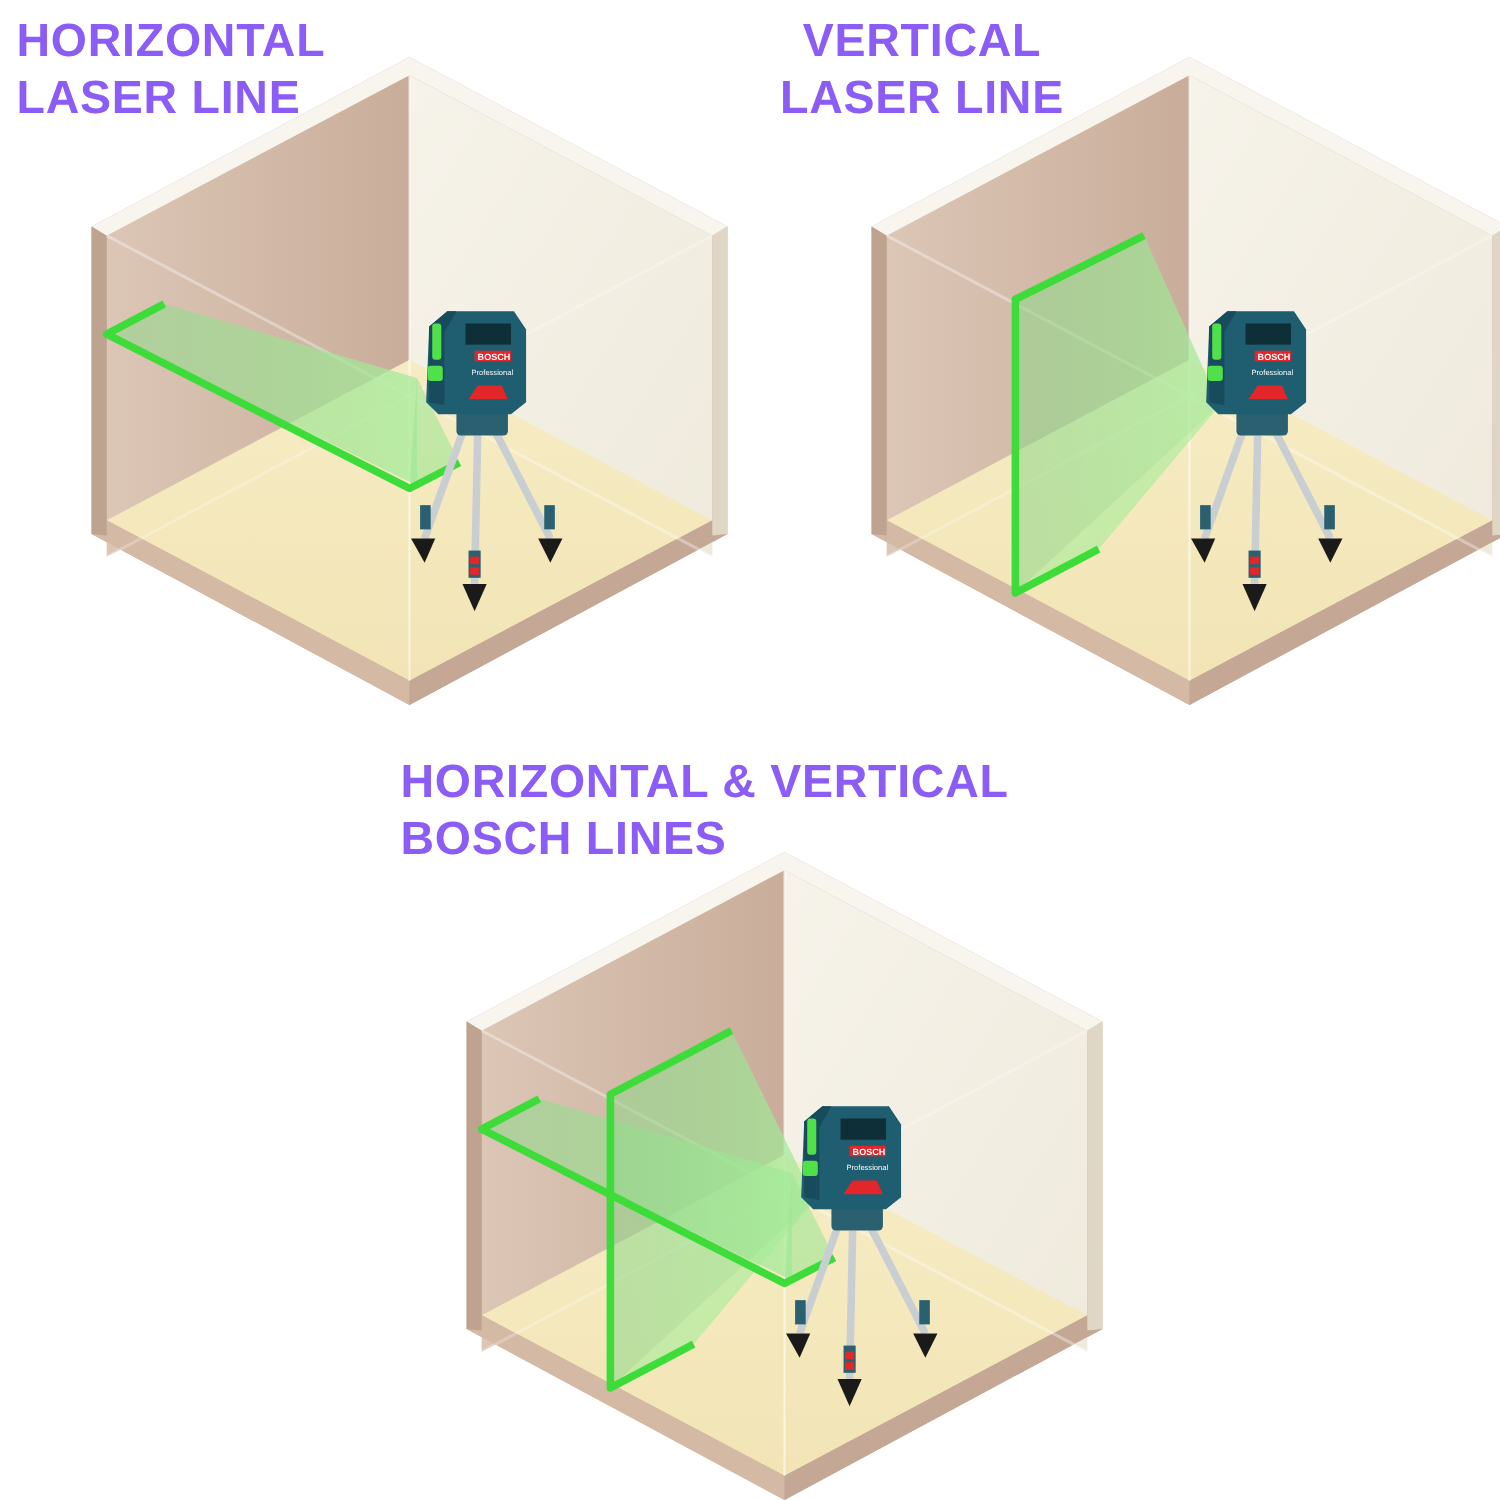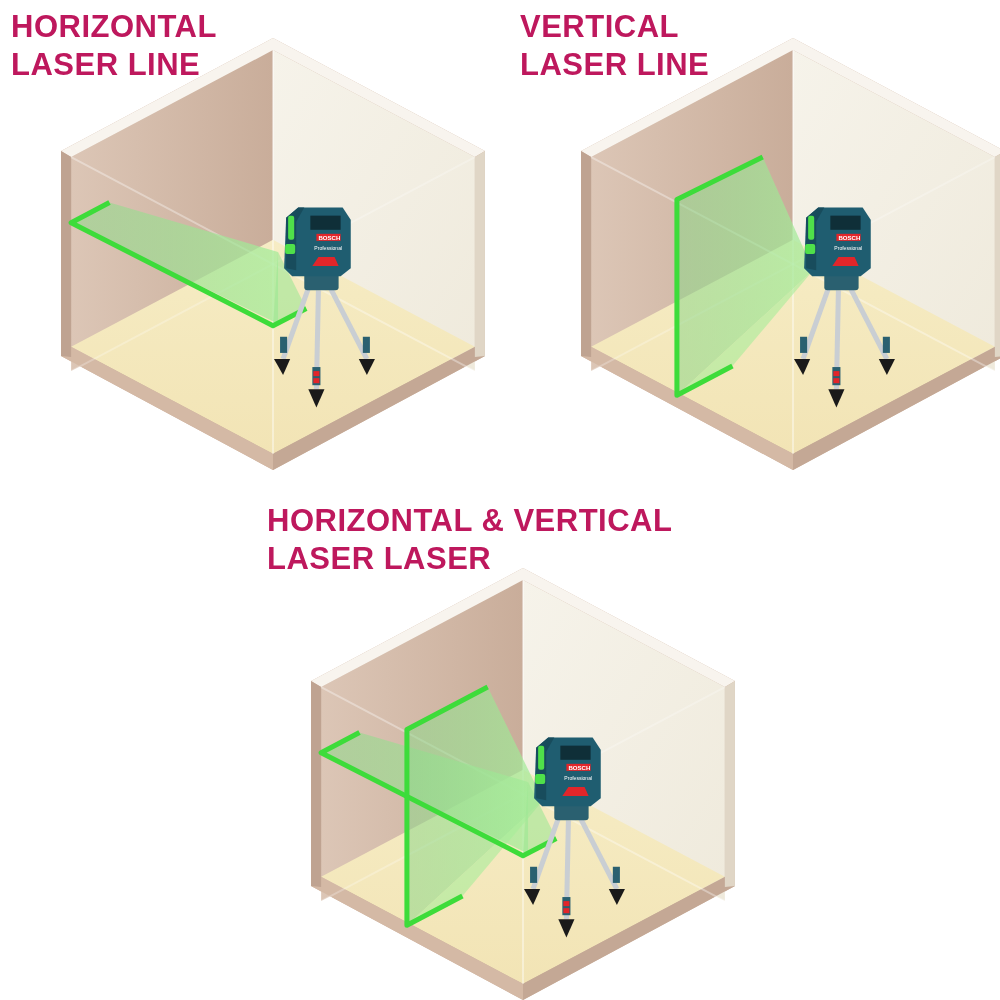--- a/index.html
+++ b/index.html
@@ -1,35 +1,35 @@
 <!DOCTYPE html>
 <html><head>
 <meta charset="utf-8">
 <style>
   html,body{margin:0;padding:0;background:#ffffff;}
   body{width:1000px;height:1000px;position:relative;overflow:hidden;font-family:"Liberation Sans","DejaVu Sans",sans-serif;}
-  .title{position:absolute;font-weight:700;color:#be185d;font-size:31px;line-height:38px;letter-spacing:0.5px;margin:0;}
+  .title{position:absolute;font-weight:700;color:#8b5cf6;font-size:31px;line-height:38px;letter-spacing:0.5px;margin:0;}
   .title span{display:block;}
   .panel{position:absolute;}
   svg{display:block;}
 </style>
 </head>
 <body>
 
 <h2 class="title" style="left:11px;top:8px;">
   <span>HORIZONTAL</span>
   <span>LASER LINE</span>
 </h2>
-<h2 class="title" style="left:520px;top:8px;">
+<h2 class="title" style="left:520px;top:8px;text-align:center;">
   <span>VERTICAL</span>
   <span>LASER LINE</span>
 </h2>
 <h2 class="title" style="left:267px;top:502px;">
   <span>HORIZONTAL &amp; VERTICAL</span>
-  <span>LASER LASER</span>
+  <span>BOSCH LINES</span>
 </h2>
 
 <svg width="0" height="0" style="position:absolute">
   <defs>
     <linearGradient id="lw" x1="0" y1="0" x2="1" y2="0">
       <stop offset="0" stop-color="#dcc6b6"></stop>
       <stop offset="1" stop-color="#c9ad9a"></stop>
     </linearGradient>
     <linearGradient id="rw" x1="0" y1="0" x2="1" y2="1">
       <stop offset="0" stop-color="#f6f3ea"></stop>

